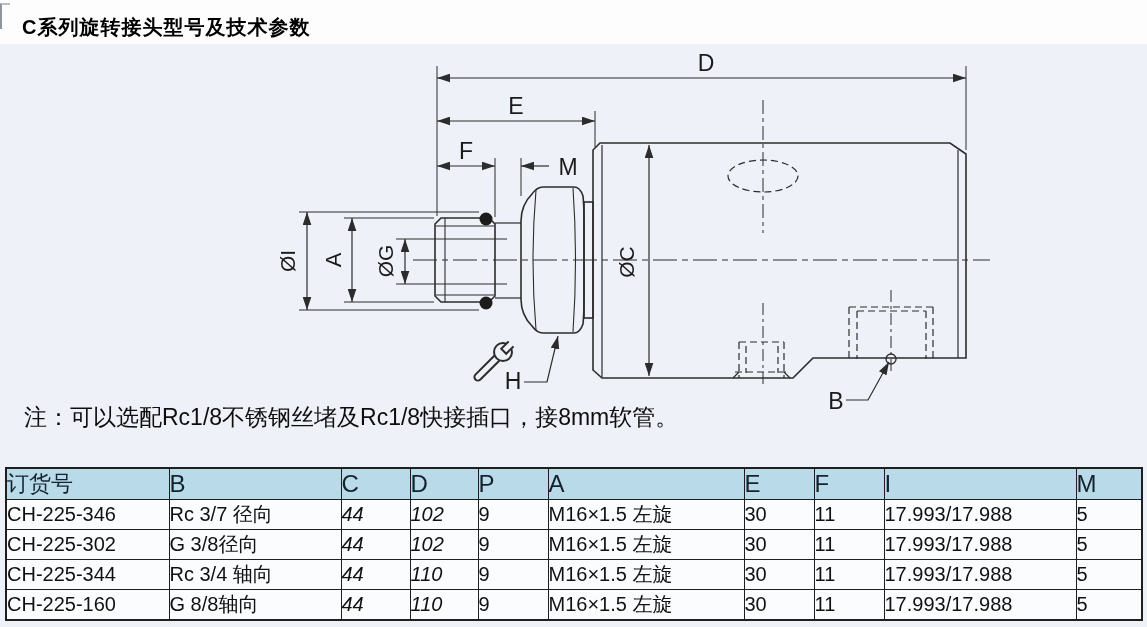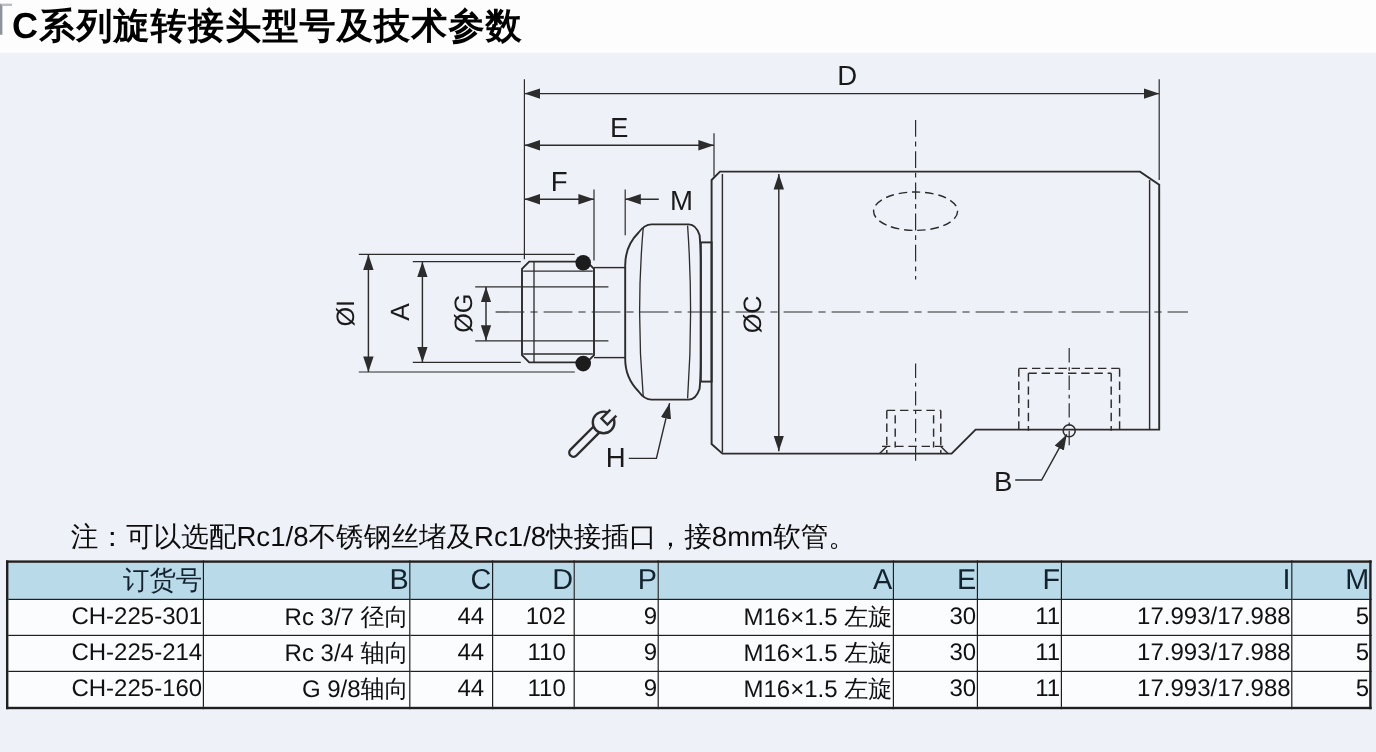--- a/index.html
+++ b/index.html
@@ -4,46 +4,46 @@
 <style>
   html,body{margin:0;padding:0;background:#dfe3ea;}
   .screen{
     position:relative; width:1147px; height:627px; overflow:hidden;
     background:#eef1f8; font-family:"Liberation Sans", sans-serif;
   }
   .topbar{position:absolute;left:0;top:0;width:1147px;height:44px;background:#fdfdfe;}
   .artifact{position:absolute;left:0;top:3px;width:8px;height:24px;
     border-left:2px solid #8f949c;border-top:2px solid #b9bdc4;}
   .title{
-    position:absolute;left:10px;top:2px;margin:0;
-    font-size:30px;font-weight:bold;color:#000;letter-spacing:1px;white-space:nowrap;
+    position:absolute;left:10px;top:2px;margin:12px;
+    font-size:20px;font-weight:bold;color:#000;letter-spacing:1px;white-space:nowrap;
   }
   .unit-note{
     position:absolute;right:14px;top:13px;font-size:22px;color:#111;
     letter-spacing:1px;white-space:nowrap;
   }
   .drawing{position:absolute;left:0;top:0;}
   .note{
-    position:absolute;left:24px;top:432px;font-size:23px;color:#0d0d0d;white-space:nowrap;margin-left:35px;
+    position:absolute;left:24px;top:402px;font-size:23px;color:#0d0d0d;white-space:nowrap;
   }
   table.spec{
     position:absolute;left:5px;top:467px;width:1136px;
     border-collapse:collapse;table-layout:fixed;
     border:2px solid #1f1f1f;background:#fbfcfe;
   }
   table.spec th, table.spec td{
     border:1px solid #1f1f1f;overflow:hidden;white-space:nowrap;
-    text-align:right;vertical-align:middle;padding:0;color:#111;
+    text-align:left;vertical-align:middle;padding:0;color:#111;
   }
   table.spec thead tr{height:28px;background:var(--header-bg,#b9dae9);}
   table.spec tbody tr{height:30px;}
   table.spec th{font-size:24px;font-weight:normal;color:#14222e;}
   table.spec th.c0{font-family:"Liberation Serif", serif;font-size:22px;}
   table.spec td{font-size:20px;}
-  table.spec td.c2, table.spec td.c3{text-align:right;padding-right:6px;}
+  table.spec td.c2, table.spec td.c3{text-align:left;padding-right:6px;font-style:italic;}
   text{font-family:"Liberation Sans", sans-serif;fill:#1a1a1a;}
 </style>
 </head>
 <body>
 
 <div class="screen">
 
   <div class="topbar">
     <span class="artifact"></span>
     <h1 class="title">C系列旋转接头型号及技术参数</h1>
@@ -182,46 +182,58 @@
           <th class="c4">P</th>
           <th class="c5">A</th>
           <th class="c6">E</th>
           <th class="c7">F</th>
           <th class="c8">I</th>
           <th class="c9">M</th>
         </tr>
     </thead>
     <tbody>
         <tr>
-          <td class="c0">CH-225-301</td>
+          <td class="c0">CH-225-346</td>
           <td class="c1">Rc 3/7 径向</td>
           <td class="c2">44</td>
           <td class="c3">102</td>
           <td class="c4">9</td>
           <td class="c5">M16×1.5 左旋</td>
           <td class="c6">30</td>
           <td class="c7">11</td>
           <td class="c8">17.993/17.988</td>
           <td class="c9">5</td>
         </tr>
         <tr>
-          <td class="c0">CH-225-214</td>
+          <td class="c0">CH-225-302</td>
+          <td class="c1">G 3/8径向</td>
+          <td class="c2">44</td>
+          <td class="c3">102</td>
+          <td class="c4">9</td>
+          <td class="c5">M16×1.5 左旋</td>
+          <td class="c6">30</td>
+          <td class="c7">11</td>
+          <td class="c8">17.993/17.988</td>
+          <td class="c9">5</td>
+        </tr>
+        <tr>
+          <td class="c0">CH-225-344</td>
           <td class="c1">Rc 3/4 轴向</td>
           <td class="c2">44</td>
           <td class="c3">110</td>
           <td class="c4">9</td>
           <td class="c5">M16×1.5 左旋</td>
           <td class="c6">30</td>
           <td class="c7">11</td>
           <td class="c8">17.993/17.988</td>
           <td class="c9">5</td>
         </tr>
         <tr>
           <td class="c0">CH-225-160</td>
-          <td class="c1">G 9/8轴向</td>
+          <td class="c1">G 8/8轴向</td>
           <td class="c2">44</td>
           <td class="c3">110</td>
           <td class="c4">9</td>
           <td class="c5">M16×1.5 左旋</td>
           <td class="c6">30</td>
           <td class="c7">11</td>
           <td class="c8">17.993/17.988</td>
           <td class="c9">5</td>
         </tr>
       </tbody>

